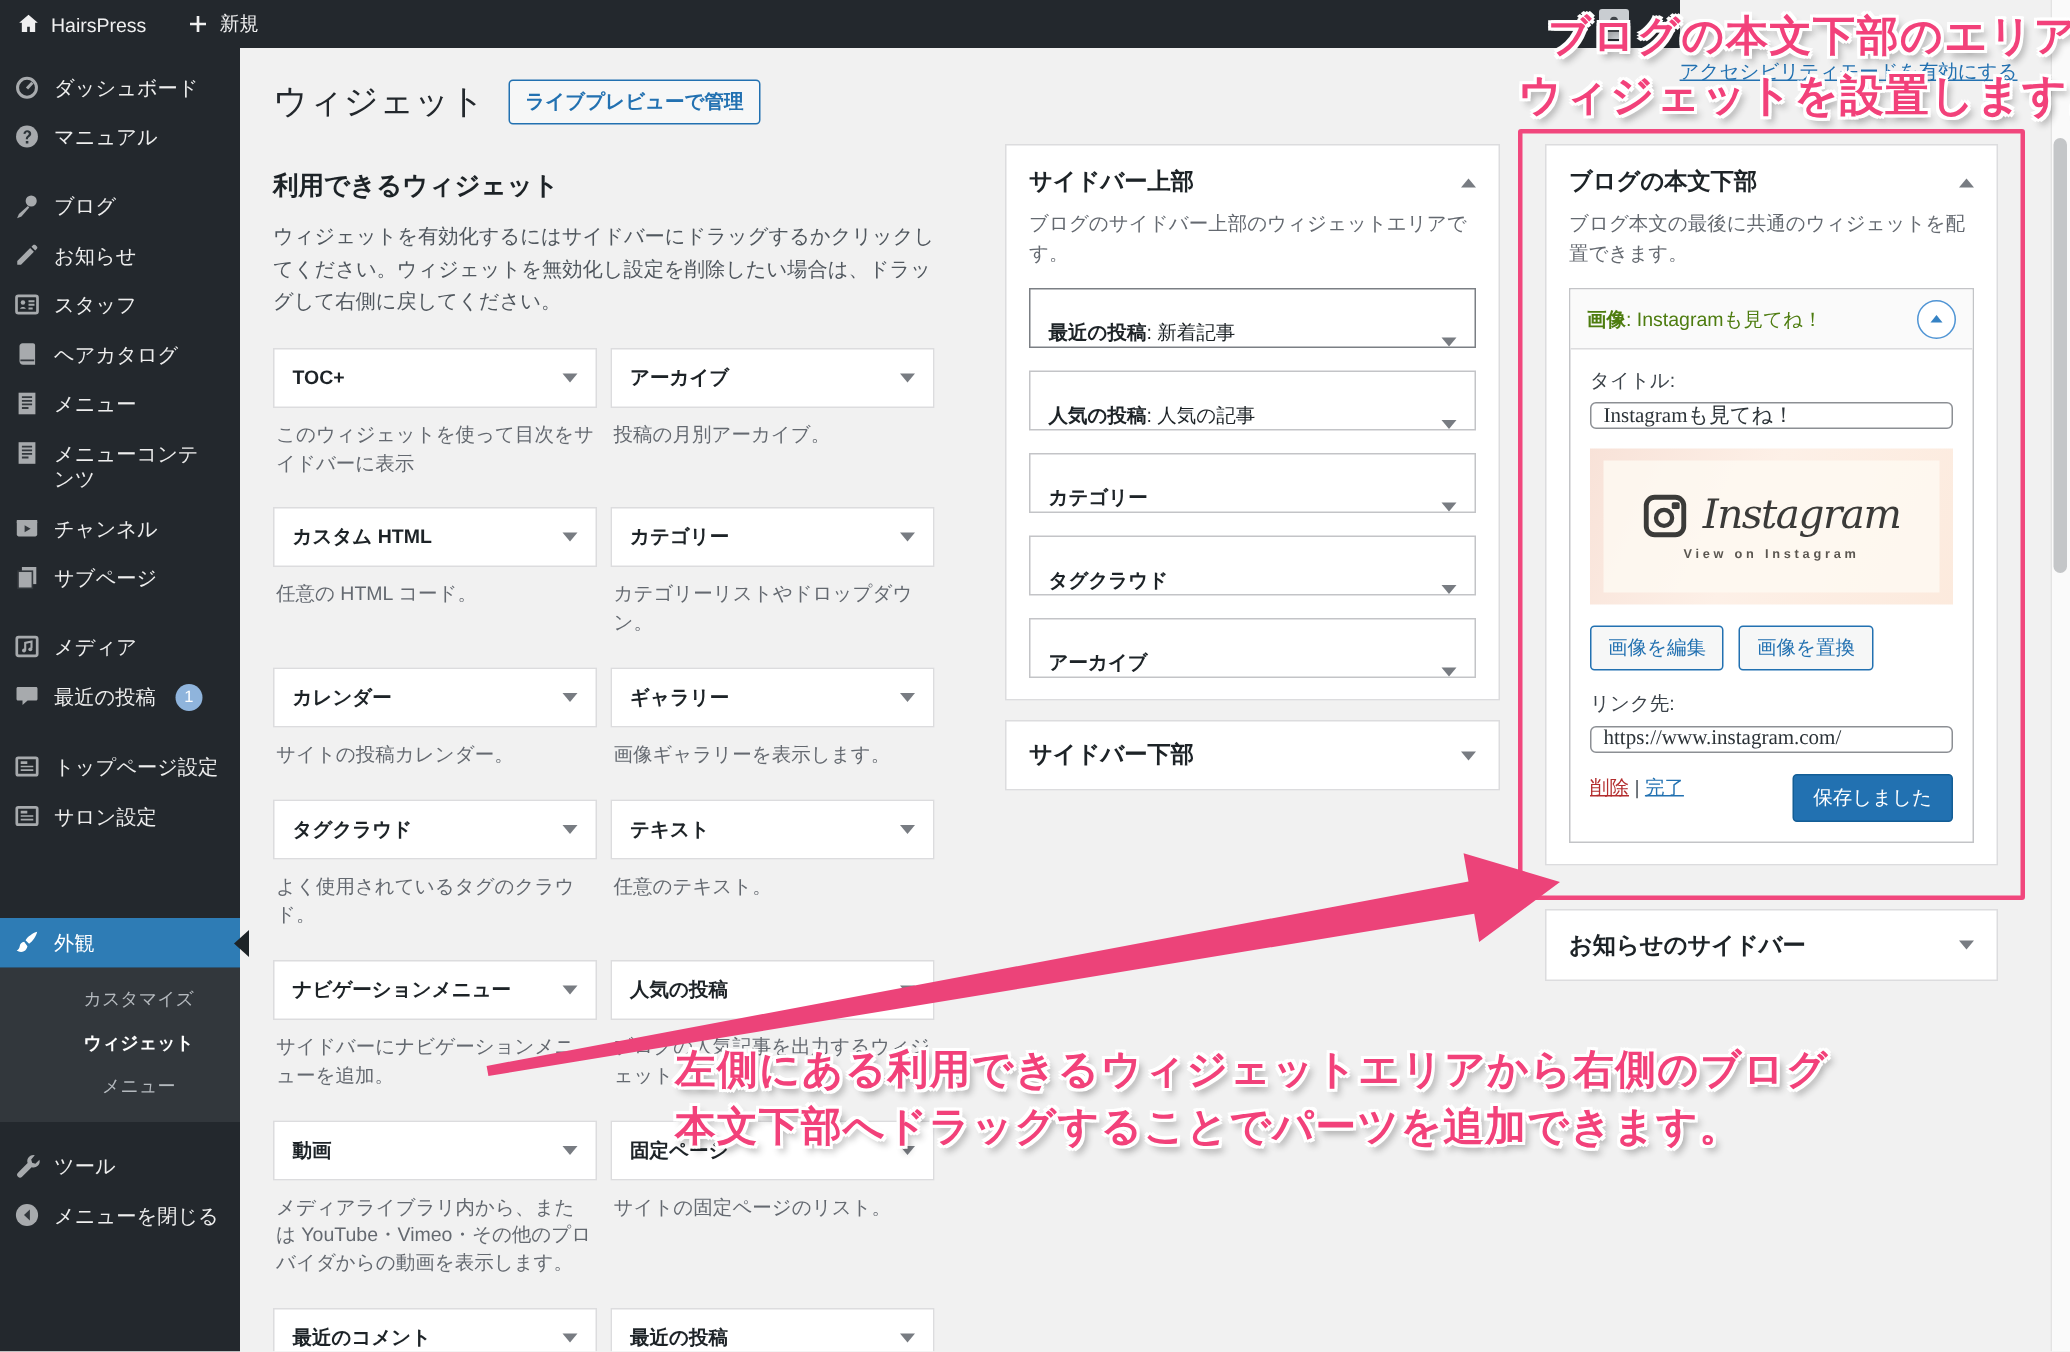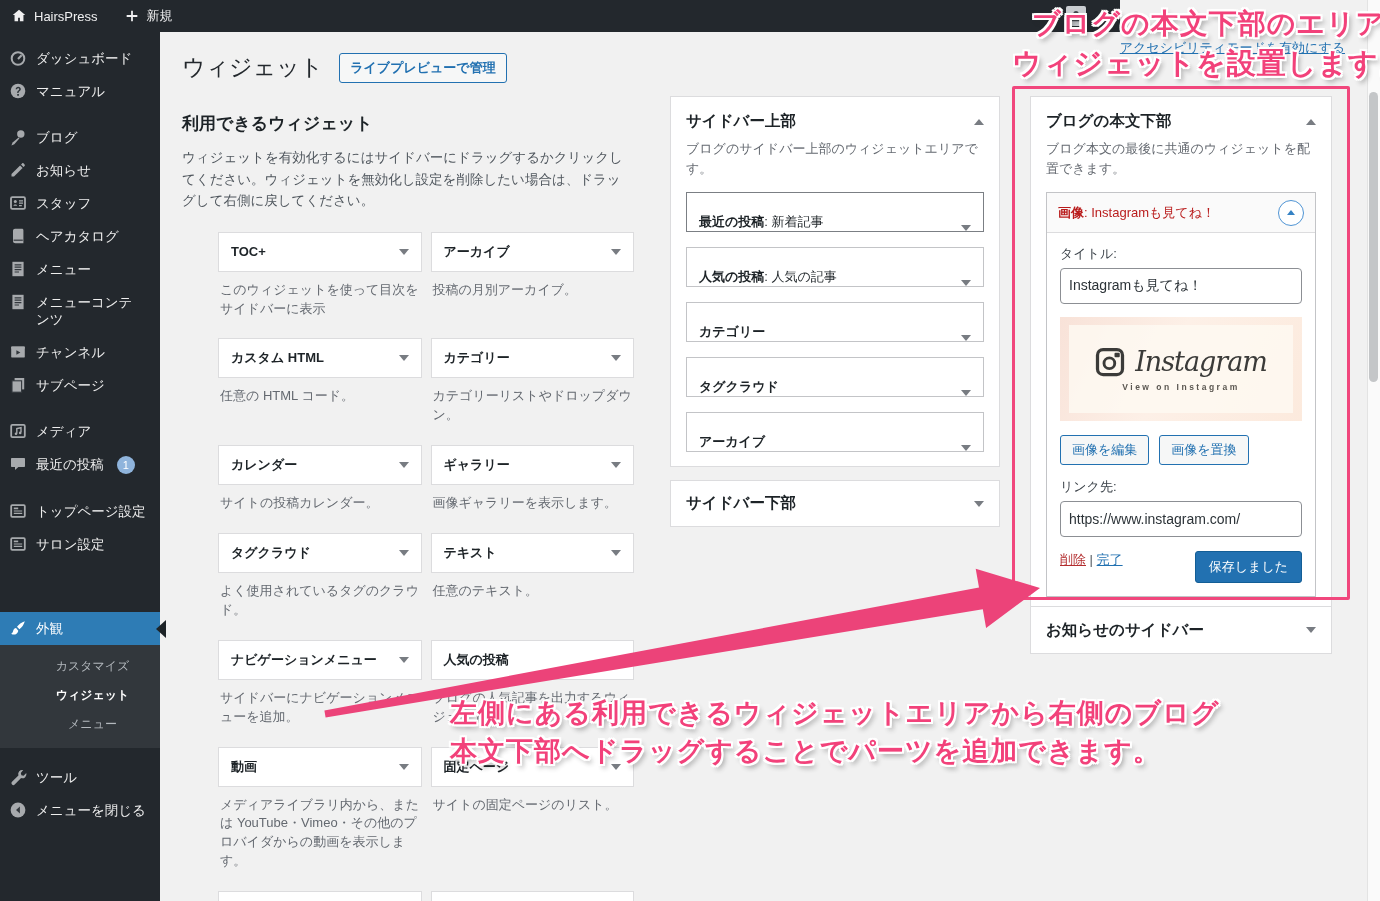--- a/index.html
+++ b/index.html
@@ -33,21 +33,21 @@
   #content{position:absolute;left:160px;top:32px;right:0;bottom:0;background:#f1f1f1;overflow:hidden;}
   .abs{position:absolute;}
   #titlerow{left:22px;top:20px;display:flex;align-items:center;gap:16px;}
   #titlerow h1{font-size:23px;font-weight:400;color:#23282d;}
   .page-title-action{font-size:13px;font-weight:600;color:#2271b1;background:#f6f7f7;
     border:1px solid #2271b1;border-radius:3px;padding:5px 10px;cursor:pointer;}
   
   #available{left:22px;top:80px;width:452px;}
   #available h2{font-size:17px;font-weight:bold;color:#1d2327;margin-bottom:12px;}
   #available .intro{font-size:13.5px;color:#50575e;line-height:1.6;margin-bottom:20px;}
-  .aw-row{display:flex;gap:9px;margin-left:36px;}
+  .aw-row{display:flex;gap:9px;}
   .aw-cell{width:216px;}
   .aw-card{height:40px;background:#fff;border:1px solid #dcdcde;display:flex;align-items:center;
     justify-content:space-between;padding:0 12px;cursor:grab;}
   .aw-title{font-size:13px;font-weight:bold;color:#1d2327;}
   .aw-desc{font-size:13px;color:#646970;line-height:1.45;margin:9px 2px 20px;min-height:19px;}
   .chev{width:0;height:0;border-left:5px solid transparent;border-right:5px solid transparent;
     border-top:6px solid #787c82;flex:none;cursor:pointer;}
   .chev-up{width:0;height:0;border-left:5px solid transparent;border-right:5px solid transparent;
     border-bottom:6px solid #787c82;flex:none;cursor:pointer;}
   
@@ -66,30 +66,30 @@
     justify-content:space-between;padding:0 15px;}
   #sbbottom .pt,#noticesb .pt{font-size:15.5px;font-weight:bold;}
   
   #pinkrect{left:852px;top:54px;width:338px;height:514px;border:3px solid #f1477d;
     border-radius:2px;z-index:20;pointer-events:none;}
   
   #blogbottom{left:870px;top:64px;width:302px;}
   .iwidget{border:1px solid #c3c4c7;margin-top:2px;}
   .iw-head{height:40px;background:#fafafa;border-bottom:1px solid #dcdcde;display:flex;
     align-items:center;justify-content:space-between;padding:0 11px;cursor:pointer;}
-  .iw-title{font-size:13px;color:#b91c1c;}
+  .iw-title{font-size:13px;color:#4d7c0f;}
   .iw-title b{font-weight:bold;}
   .circ-toggle{width:26px;height:26px;border:1px solid #4f94d4;border-radius:50%;
     display:flex;align-items:center;justify-content:center;cursor:pointer;background:#fff;}
   .circ-toggle .tri{width:0;height:0;border-left:4.5px solid transparent;border-right:4.5px solid transparent;
     border-bottom:5.5px solid #3582c4;}
   .iw-body{padding:12px 13px 13px;}
   .flabel{font-size:13px;color:#3c434a;margin-bottom:5px;}
-  .finput{width:100%;height:36px;border:1px solid #8c8f94;border-radius:4px;padding:0 8px;
-    font-size:14px;color:#2c3338;background:#fff;font-family:Liberation Sans, sans-serif;}
+  .finput{width:100%;height:18px;border:1px solid #8c8f94;border-radius:4px;padding:0 8px;
+    font-size:14px;color:#2c3338;background:#fff;font-family:Liberation Serif, serif;}
   .imgprev{position:relative;height:104px;margin:13px 0 14px;
     background:linear-gradient(115deg,#f8e2d8 0%,#fdf0e7 45%,#fceadd 100%);}
   .imginner{position:absolute;left:9px;top:8px;right:9px;bottom:8px;background:rgba(254,250,243,0.8);
     display:flex;flex-direction:column;align-items:center;justify-content:center;gap:5px;}
   .iglogo{display:flex;align-items:center;gap:10px;}
   .iglogo .igname{font-family:"DejaVu Serif","Liberation Serif",serif;font-style:italic;
     font-size:27px;color:#3b3b39;letter-spacing:-1px;}
   .igview{font-size:8.5px;font-weight:bold;letter-spacing:2.5px;color:#5b5751;}
   .btnrow{display:flex;gap:10px;margin-bottom:13px;}
   .btn-secondary{font-size:13px;color:#2271b1;background:#f6f7f7;border:1px solid #2271b1;

